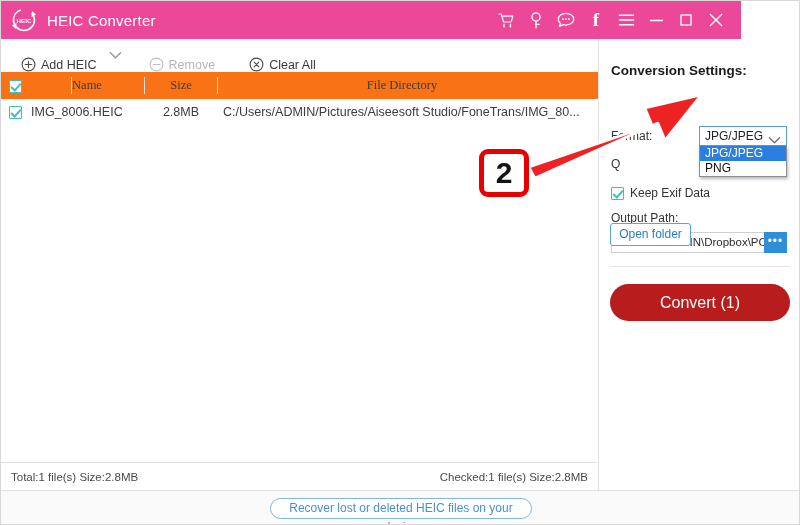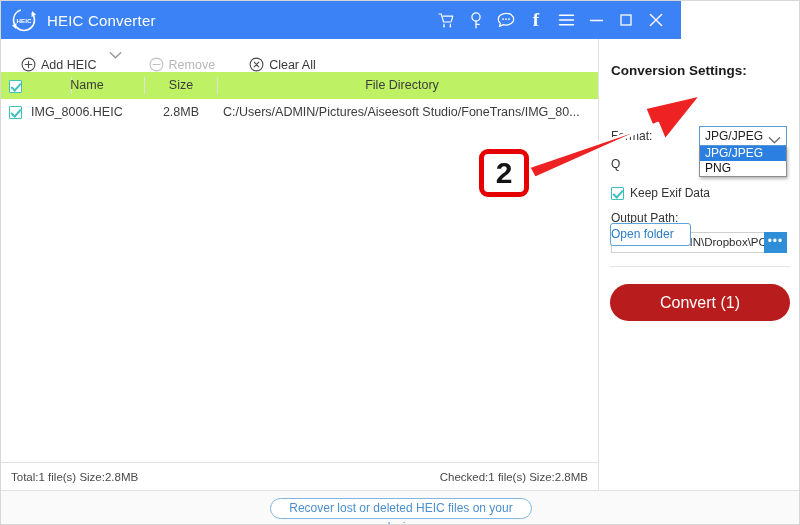--- a/index.html
+++ b/index.html
@@ -22,22 +22,22 @@
     box-sizing: border-box;
     border: 1px solid #d8d8d8;
     overflow: hidden;
     background: #fff;
   }
 
   
   .titlebar {
     position: absolute;
     left: 0; top: 0;
-    width: 680px; height: 38px;
-    background: #3b82f6;
+    width: 740px; height: 38px;
+    background: #ec4899;
     display: flex;
     align-items: center;
     text-align: center;
   }
   .logo {
     width: 26px; height: 26px;
     margin-left: 10px;
     flex: 0 0 auto;
     position: relative;
   }
@@ -107,22 +107,23 @@
     color: #8d8d8d;
   }
   .sp8 { width: 14px; }
   .sp14 { width: 22px; }
 
   
   .list-head {
     position: absolute;
     left: 0; top: 71px;
     width: 597px; height: 27px;
-    background: #bef264;
+    background: #f97316;
     border-bottom: 1px solid #e2e2e2;
+    font-family: Liberation Serif, serif;
   }
   .hcell {
     position: absolute;
     top: 0;
     height: 27px;
     line-height: 27px;
     font-size: 12.5px;
     color: #3c3c3c;
     text-align: center;
   }
@@ -306,20 +307,21 @@
   .openfolder {
     position: absolute;
     left: 609px; top: 222px;
     width: 81px; height: 23px;
     box-sizing: border-box;
     border: 1px solid #5ba3de;
     border-radius: 3px;
     background: #fff;
     color: #2a7cc7;
     font-size: 12px;
+    text-align: center;
     line-height: 21px;
   }
   .panel-sep {
     position: absolute;
     left: 609px; top: 265px;
     width: 180px; height: 1px;
     background: #e6e6e6;
   }
   .convert {
     position: absolute;

